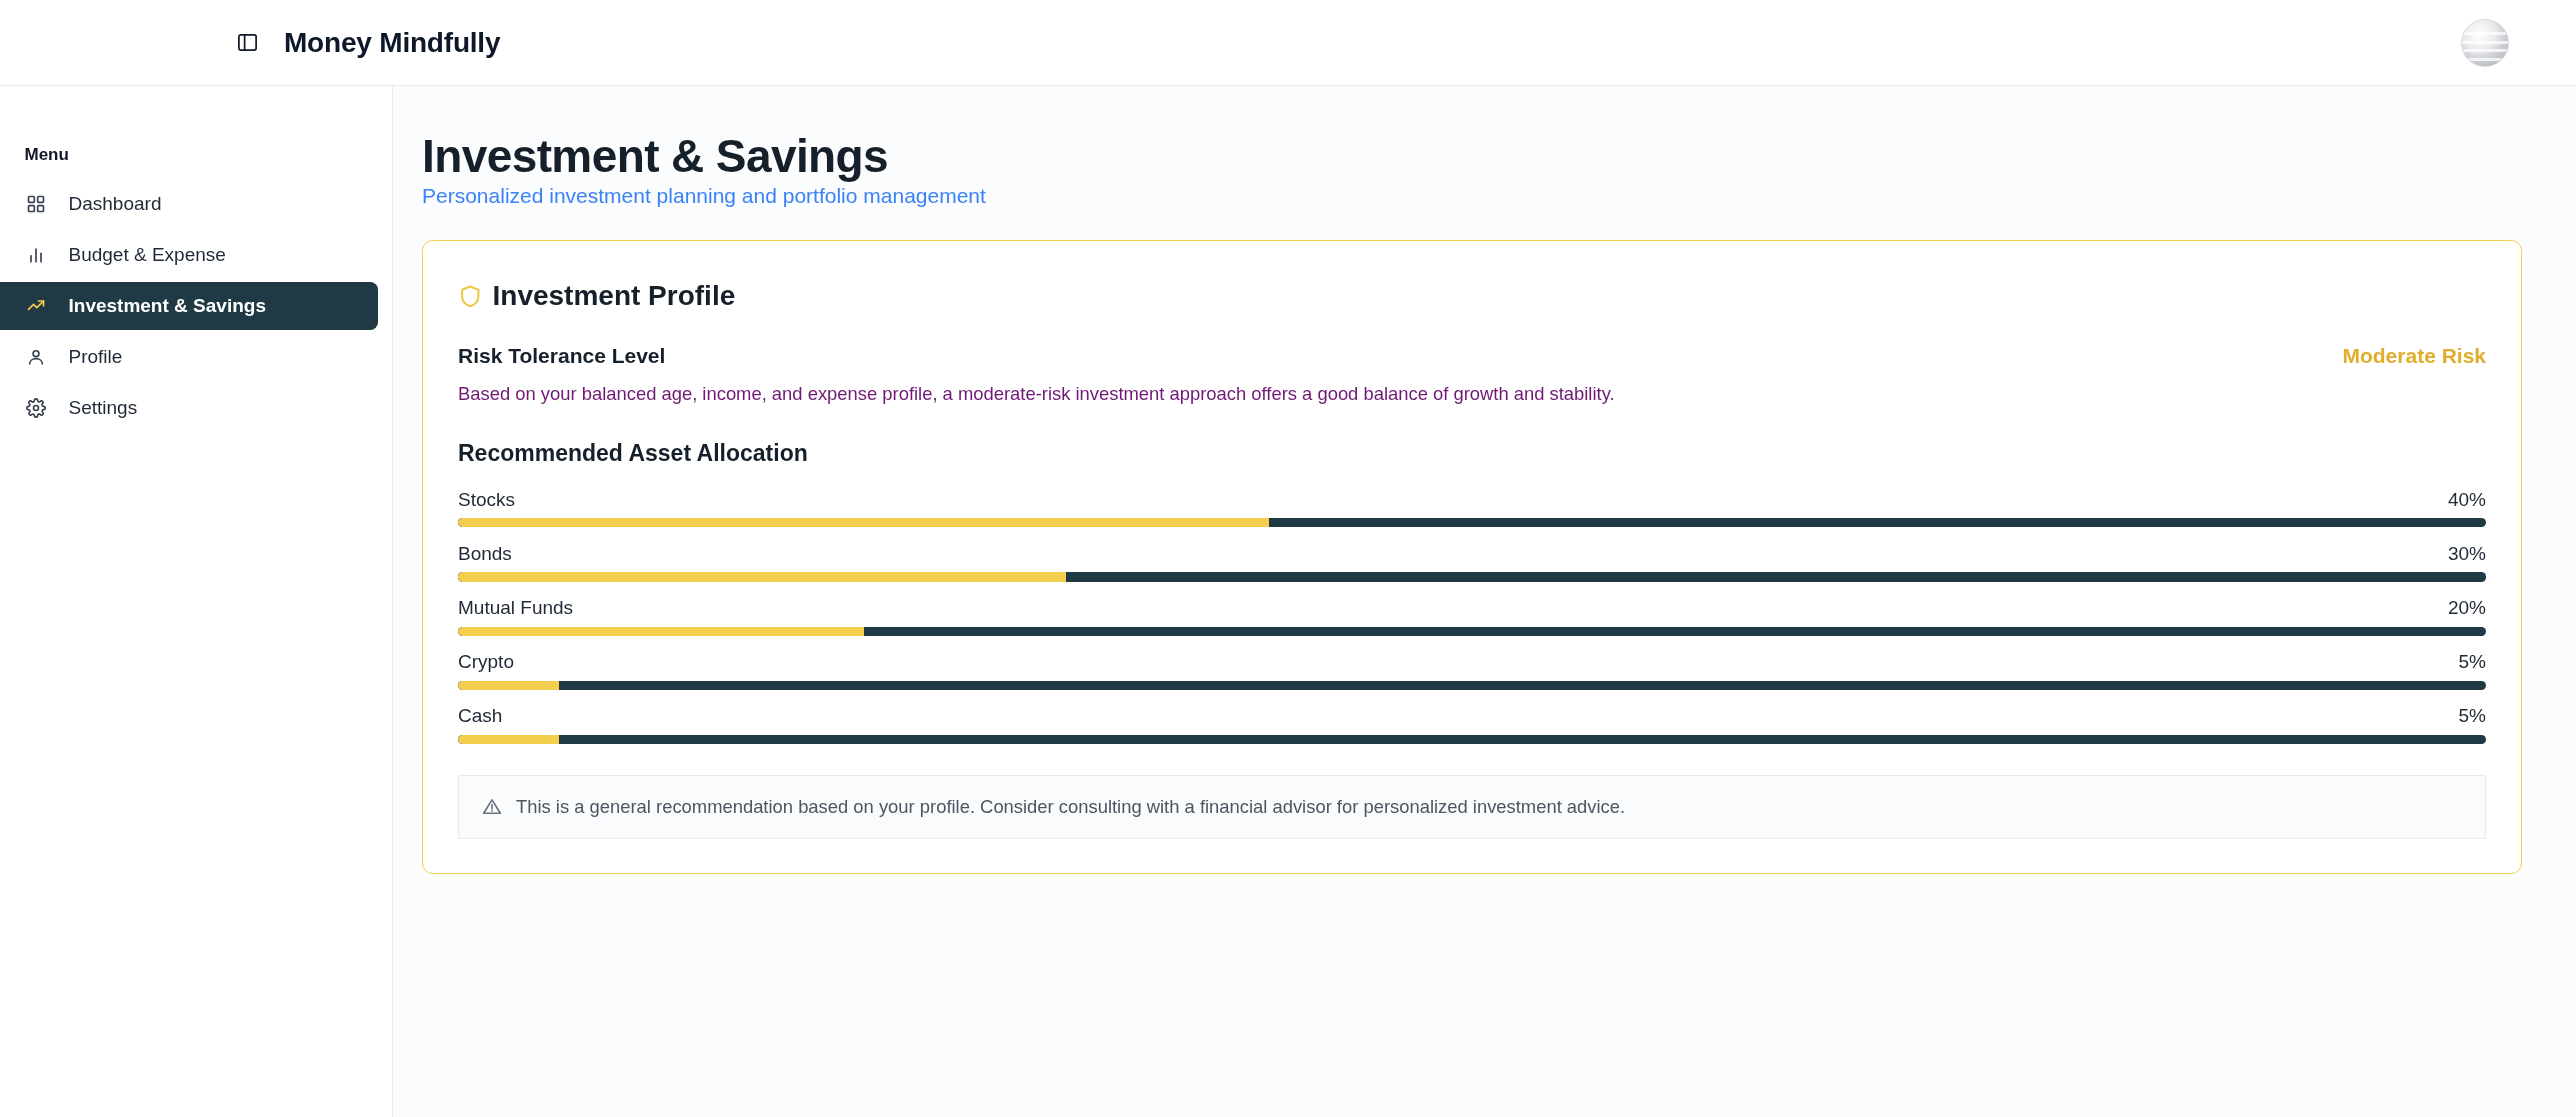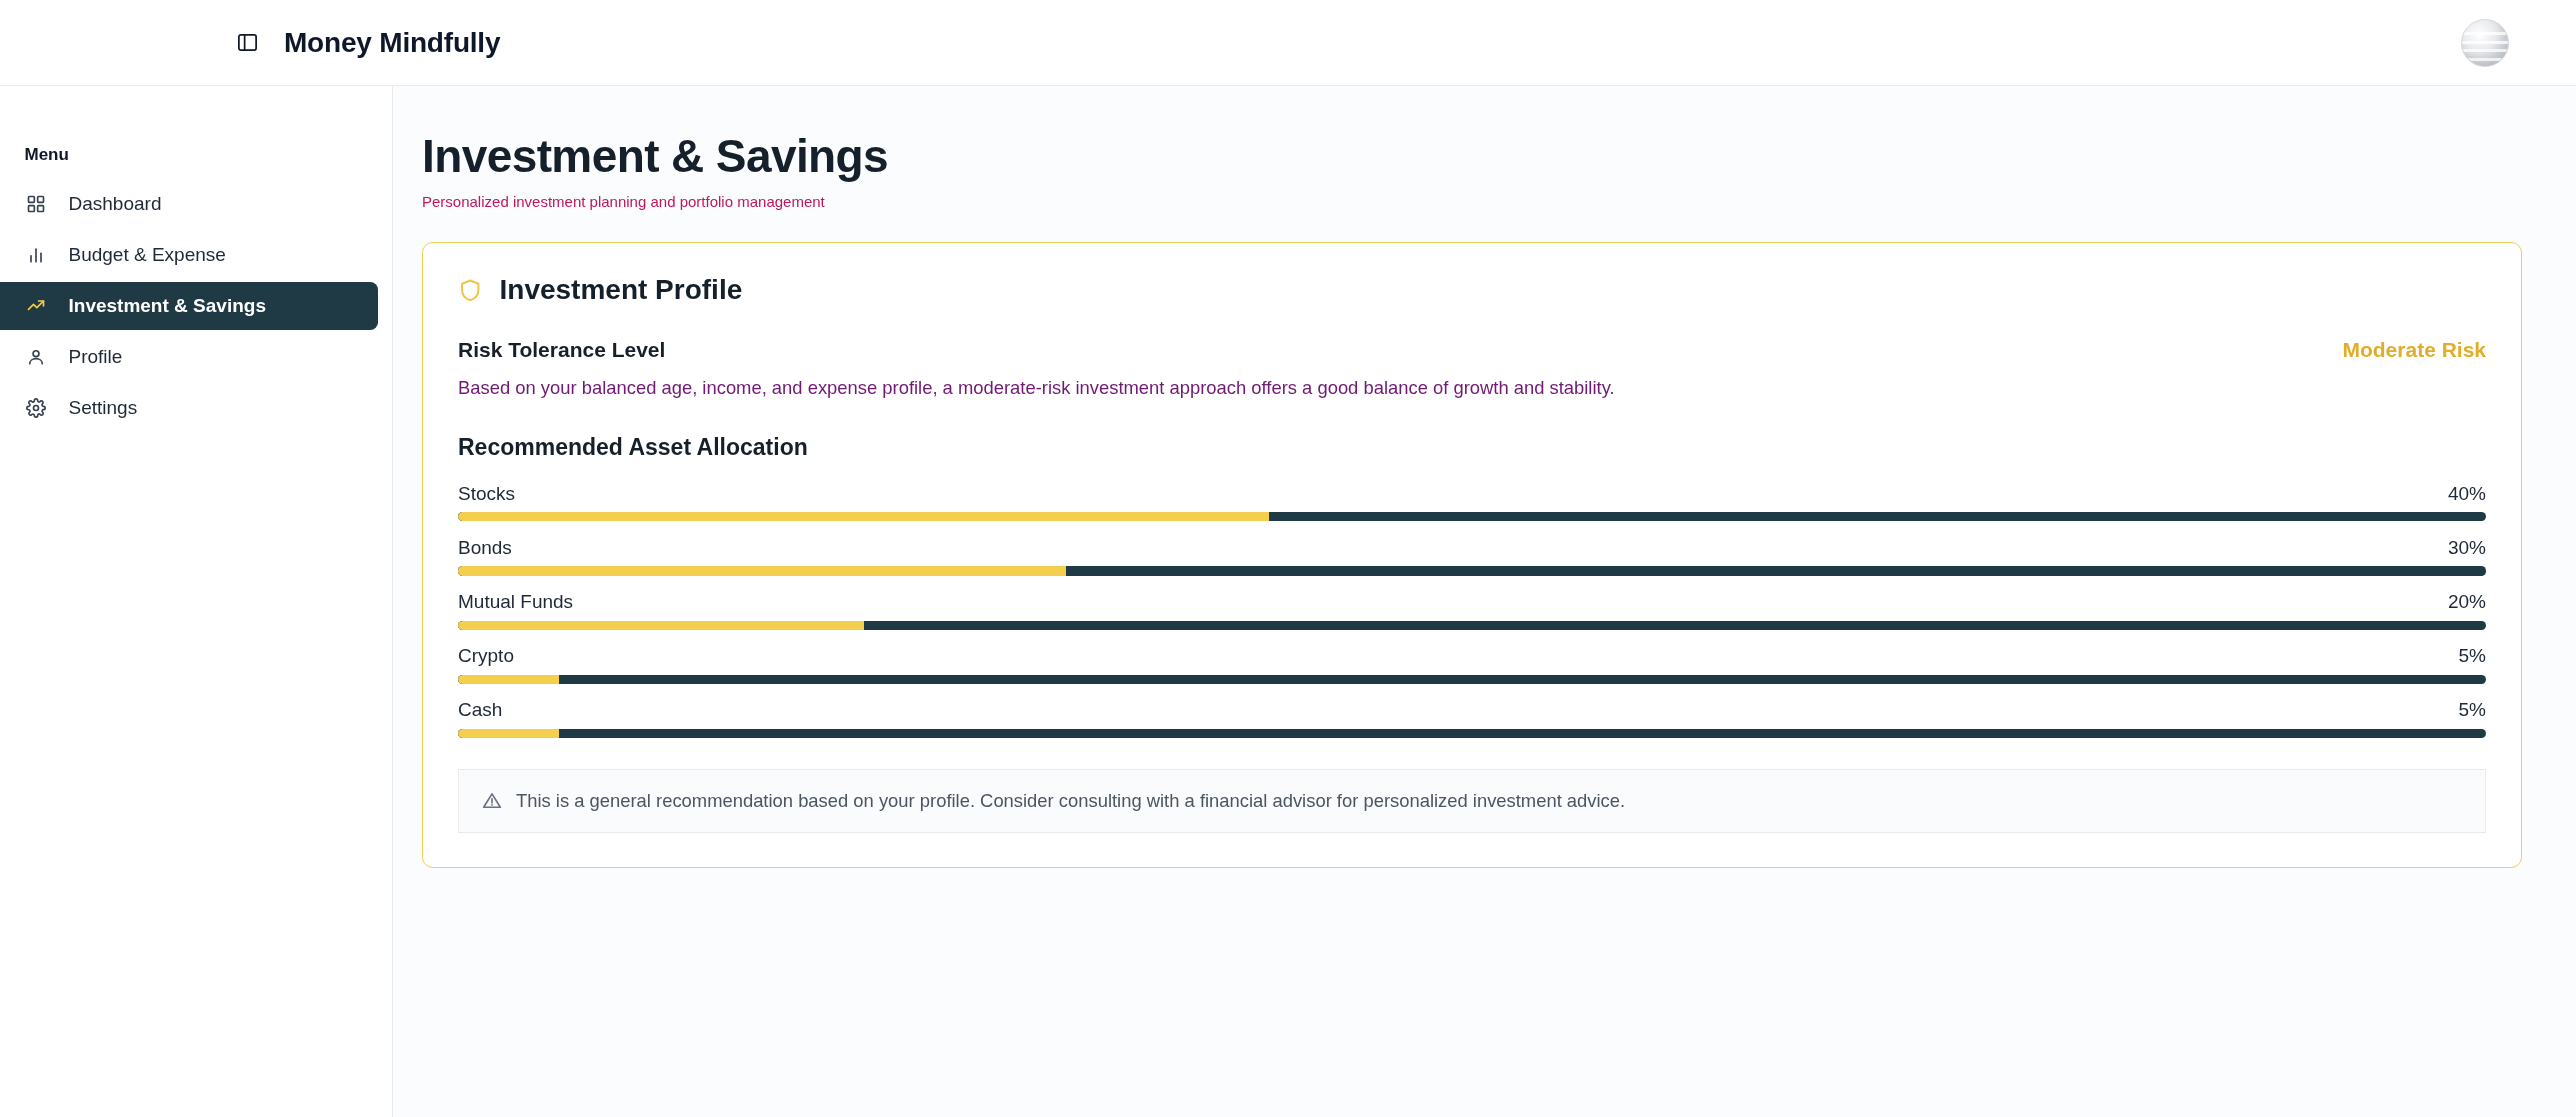--- a/index.html
+++ b/index.html
@@ -120,36 +120,37 @@
     padding: 43px 54px 0 29px;
     overflow: hidden;
   }
   .page-title {
     font-size: 46px;
     font-weight: bold;
     letter-spacing: -0.6px;
     color: #16202b;
   }
   .page-sub {
-    margin-top: 10px;
-    font-size: 15px;
-    color: #be185d;
+    margin-top: 1px;
+    font-size: 21px;
+    color: #3b82f6;
   }
 
   .card {
     margin-top: 32px;
     border: 0.8px solid #f0cf53;
     border-radius: 10.7px;
     background: #ffffff;
     padding: 31px 35px 34px 35px;
   }
   .card-head {
     display: flex;
     align-items: center;
-    gap: 17px;
+    gap: 10px;
+    margin-top: 8px;
   }
   .card-head .shield { color: #eec64a; display: flex; align-items: center; }
   .card-title {
     font-size: 28px;
     font-weight: bold;
     color: #16202b;
   }
 
   .section-row {
     margin-top: 32px;

